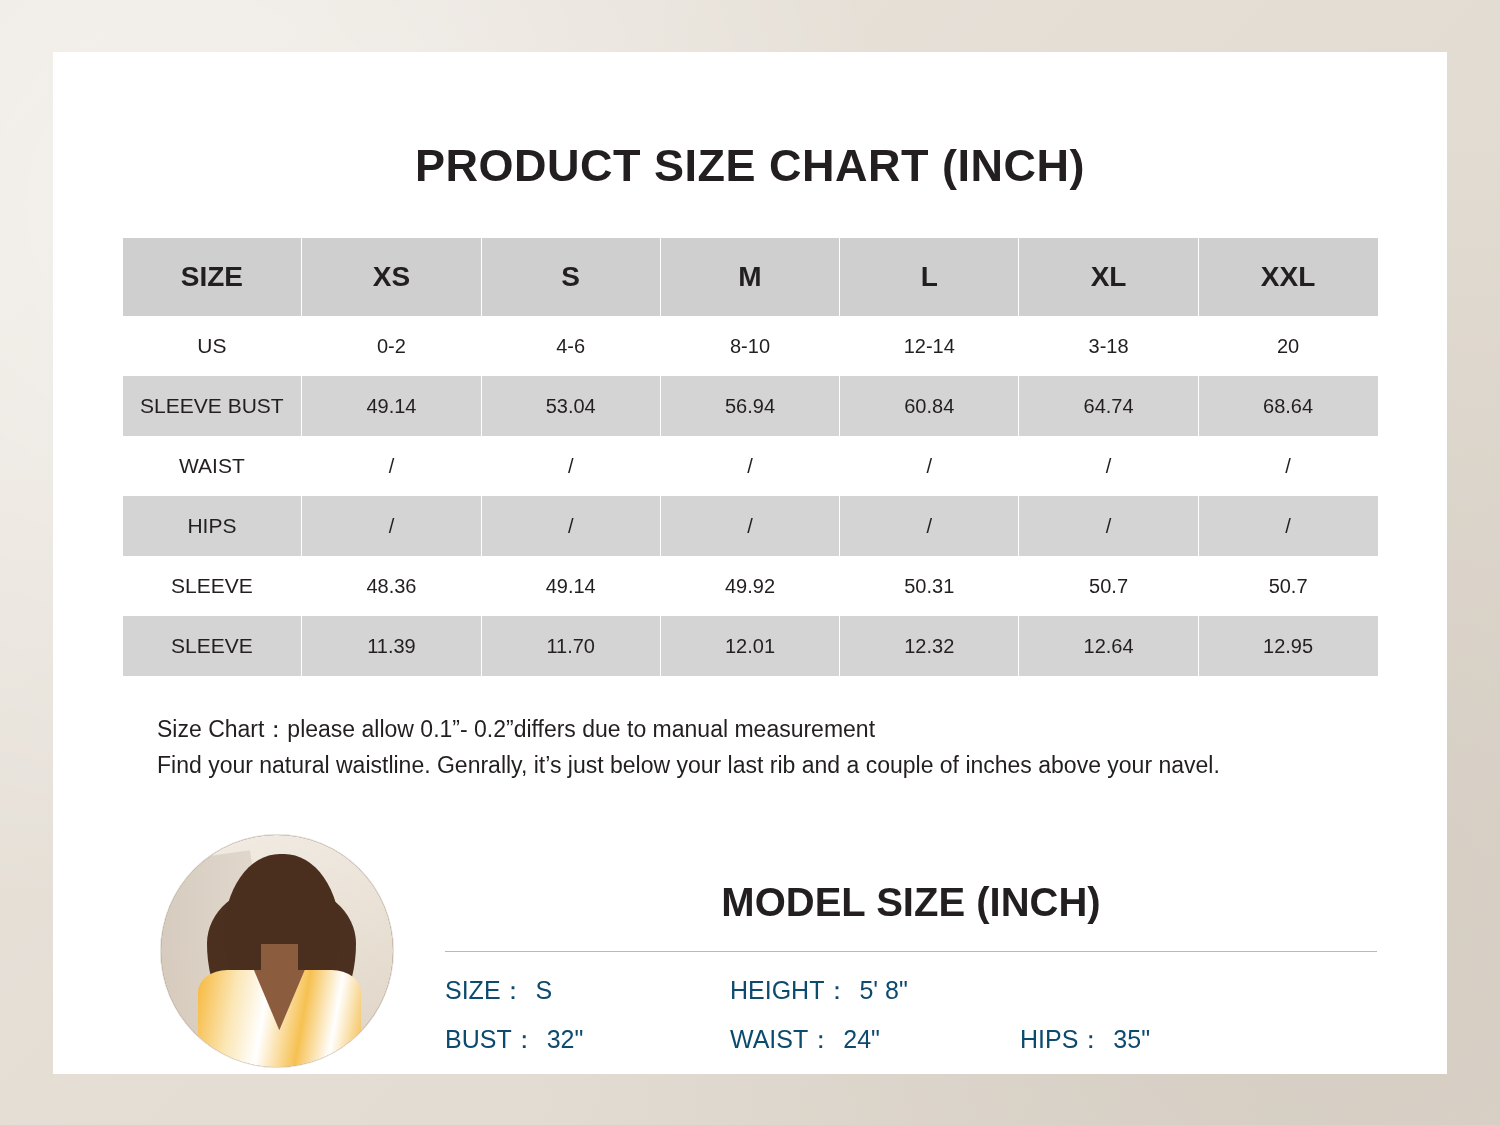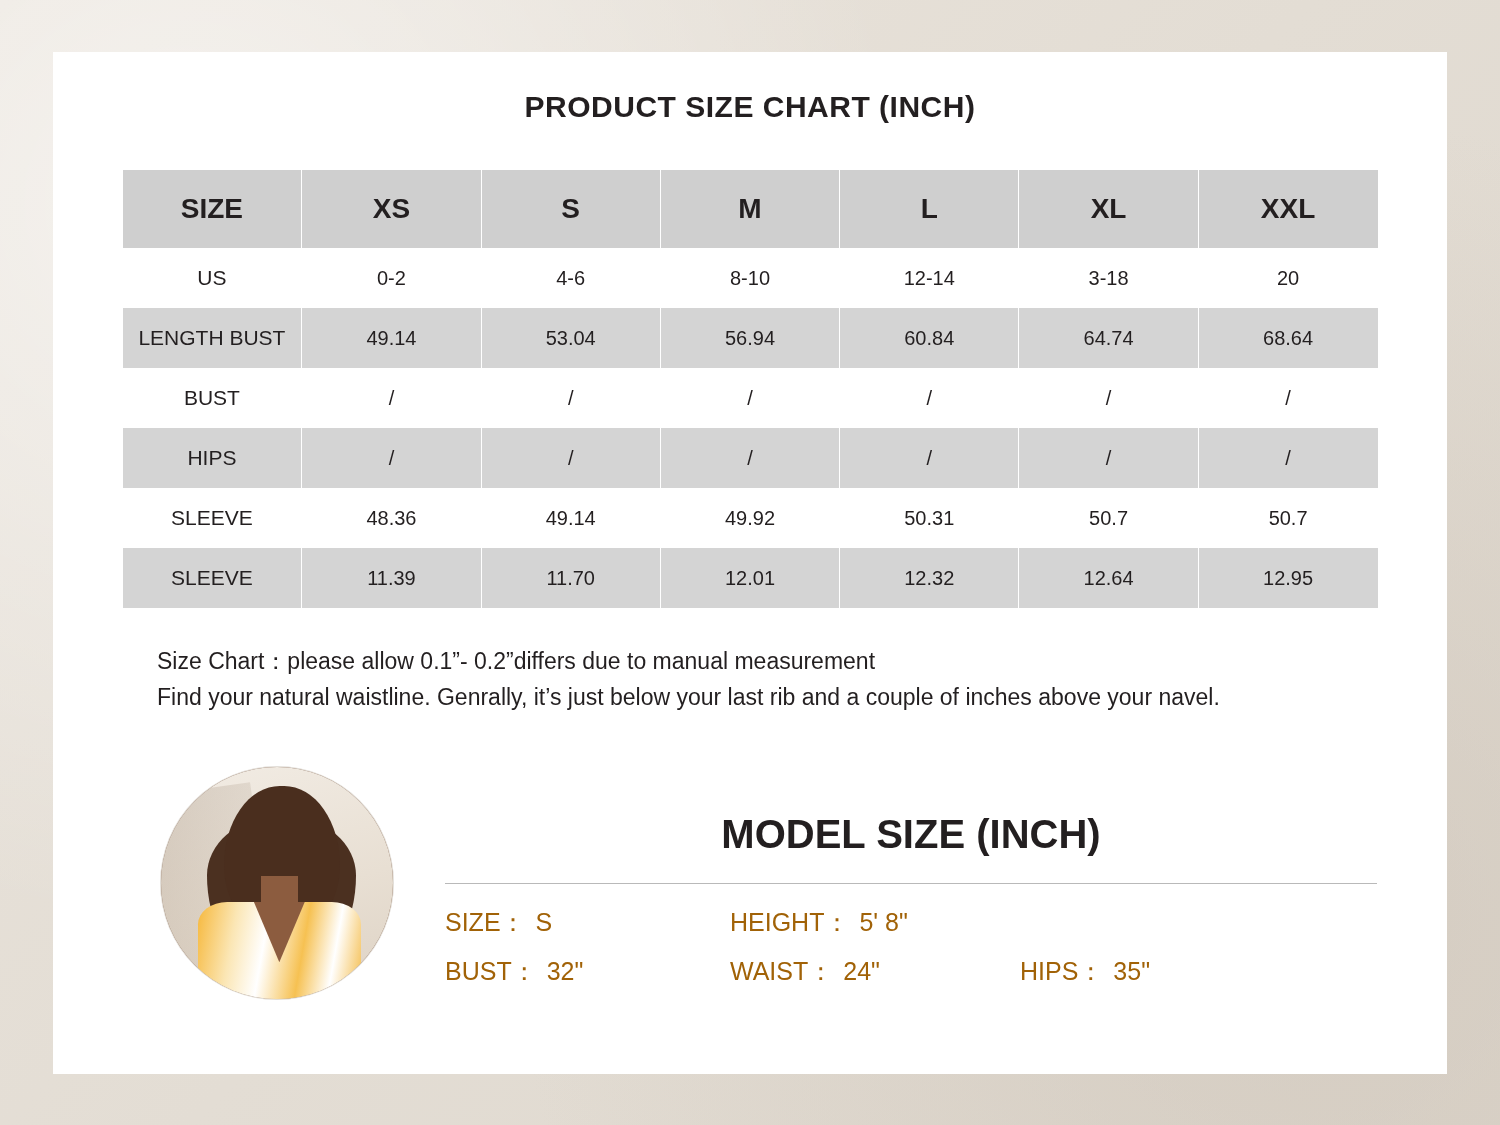--- a/index.html
+++ b/index.html
@@ -26,25 +26,25 @@
   .card {
     position: absolute;
     left: 53px;
     top: 52px;
     width: 1394px;
     height: 1022px;
     background: #ffffff;
   }
   .title {
     text-align: center;
-    font-size: 30px;
+    font-size: 45px;
     font-weight: bold;
     color: #231f20;
     letter-spacing: 0.5px;
-    margin-top: 38px;
+    margin-top: 88px;
   }
   table.size-table {
     border-collapse: collapse;
     margin: 46px auto 0 auto;
     width: 1255px;
     table-layout: fixed;
   }
   table.size-table td,
   table.size-table th {
     text-align: center;
@@ -183,21 +183,21 @@
     margin-top: 45px;
   }
   .model-rule {
     height: 1px;
     background: #b9b9b9;
     margin: 26px 0 0 0;
   }
   .model-rows {
     margin-top: 22px;
     font-size: 25px;
-    color: #a16207;
+    color: #0c4a6e;
   }
   .model-row {
     display: flex;
     margin-bottom: 16px;
   }
   .m-cell {
     white-space: nowrap;
   }
   .m-cell .lbl { font-weight: normal; }
   .m-cell .val { margin-left: 10px; }
@@ -229,31 +229,31 @@
         <td class="rowlabel">US</td>
         <td>0-2</td>
         <td>4-6</td>
         <td>8-10</td>
         <td>12-14</td>
         <td>3-18</td>
         <td>20</td>
       </tr>
 
       <tr class="even">
-        <td class="rowlabel">LENGTH BUST</td>
+        <td class="rowlabel">SLEEVE BUST</td>
         <td>49.14</td>
         <td>53.04</td>
         <td>56.94</td>
         <td>60.84</td>
         <td>64.74</td>
         <td>68.64</td>
       </tr>
 
       <tr class="odd">
-        <td class="rowlabel">BUST</td>
+        <td class="rowlabel">WAIST</td>
         <td>/</td>
         <td>/</td>
         <td>/</td>
         <td>/</td>
         <td>/</td>
         <td>/</td>
       </tr>
 
       <tr class="even">
         <td class="rowlabel">HIPS</td>

